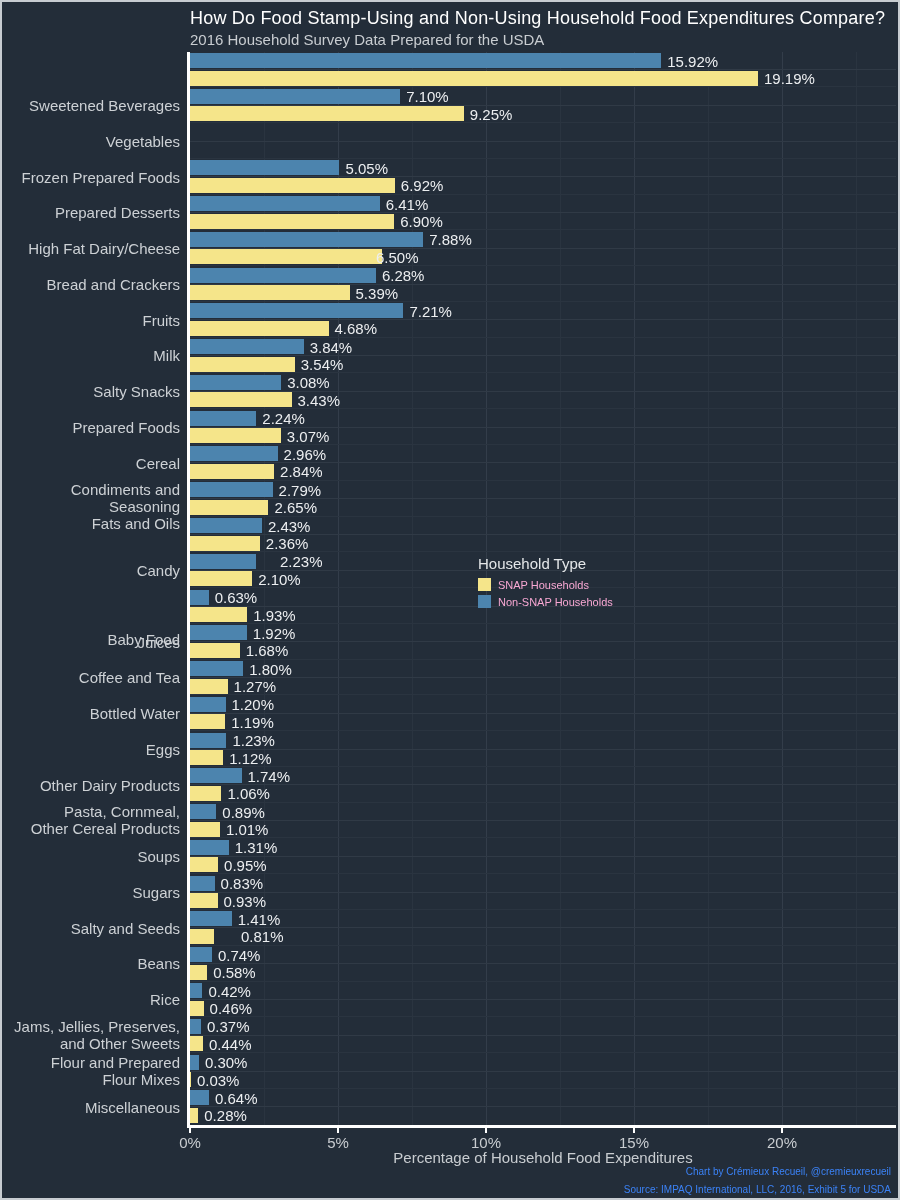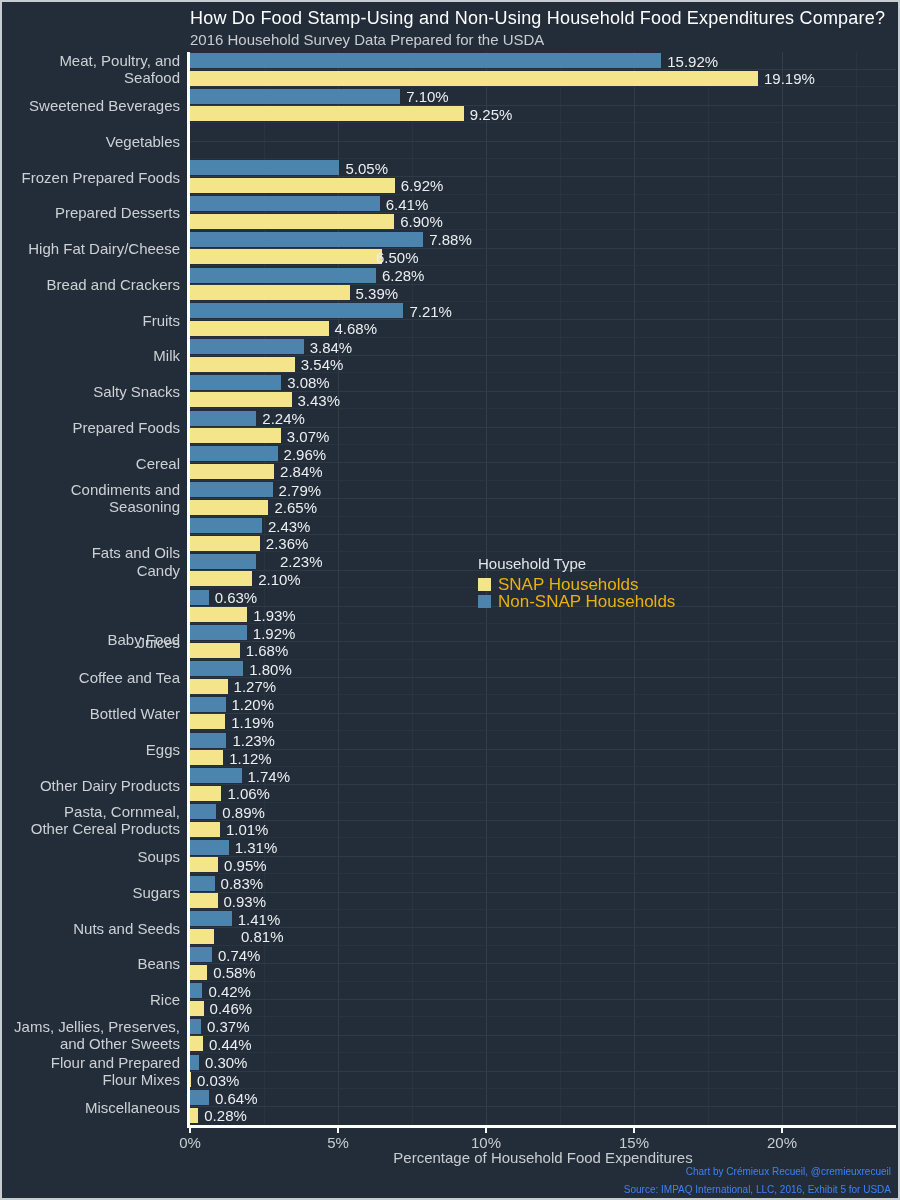--- a/index.html
+++ b/index.html
@@ -59,60 +59,59 @@
     text-align:center; font-size:15px; color:#c9cdd1;
   }
   .x-axis-title {
     position:absolute; left:188px; top:1147px; width:706px;
     text-align:center; font-size:15px; color:#c9cdd1;
   }
   #legend { position:absolute; left:476px; top:553px; }
   .legend-title { font-size:15px; color:#e4e7e9; margin-bottom:5px; }
   .legend-item { display:flex; align-items:center; margin-top:2px; height:15px; }
   .swatch { width:13px; height:13px; margin-right:7px; flex:0 0 13px; }
-  .legend-label { font-size:17px; color:#eab308; white-space:nowrap; }
+  .legend-label { font-size:11px; color:#f9a8d4; white-space:nowrap; }
   #footer {
     position:absolute; right:7px; top:1161px;
     text-align:right; font-size:10px; line-height:18px; color:#3b82f6;
   }
 </style>
 </head>
 <body>
 
 <div id="figure">
   <div class="title">How Do Food Stamp-Using and Non-Using Household Food Expenditures Compare?</div>
   <div class="subtitle">2016 Household Survey Data Prepared for the USDA</div>
 
   <div id="y-labels">
-      <div class="cat-label" style="top: 67.2px;">Meat, Poultry, and Seafood</div>
       <div class="cat-label" style="top: 102.97px;">Sweetened Beverages</div>
       <div class="cat-label" style="top: 138.74px;">Vegetables</div>
       <div class="cat-label" style="top: 174.51px;">Frozen Prepared Foods</div>
       <div class="cat-label" style="top: 210.28px;">Prepared Desserts</div>
       <div class="cat-label" style="top: 246.05px;">High Fat Dairy/Cheese</div>
       <div class="cat-label" style="top: 281.82px;">Bread and Crackers</div>
       <div class="cat-label" style="top: 317.59px;">Fruits</div>
       <div class="cat-label" style="top: 353.36px;">Milk</div>
       <div class="cat-label" style="top: 389.13px;">Salty Snacks</div>
       <div class="cat-label" style="top: 424.9px;">Prepared Foods</div>
       <div class="cat-label" style="top: 460.67px;">Cereal</div>
       <div class="cat-label" style="top: 496.44px;">Condiments and Seasoning</div>
-      <div class="cat-label" style="top: 550px;">Fats and Oils</div>
+      <div class="cat-label" style="top: 521px;">Fats and Oils</div>
       <div class="cat-label" style="top: 567.98px;">Candy</div>
       <div class="cat-label" style="top: 603.75px; margin-top: 33px;">Baby Food</div>
       <div class="cat-label" style="top: 639.52px;">Juices</div>
       <div class="cat-label" style="top: 675.29px;">Coffee and Tea</div>
       <div class="cat-label" style="top: 711.06px;">Bottled Water</div>
       <div class="cat-label" style="top: 746.83px;">Eggs</div>
       <div class="cat-label" style="top: 782.6px;">Other Dairy Products</div>
       <div class="cat-label" style="top: 818.37px;">Pasta, Cornmeal,
 Other Cereal Products</div>
       <div class="cat-label" style="top: 854.14px;">Soups</div>
       <div class="cat-label" style="top: 889.91px;">Sugars</div>
-      <div class="cat-label" style="top: 925.68px;">Nuts and Seeds</div>
+      <div class="cat-label" style="top: 925.68px;">Salty and Seeds</div>
       <div class="cat-label" style="top: 961.45px;">Beans</div>
       <div class="cat-label" style="top: 997.22px;">Rice</div>
       <div class="cat-label" style="top: 1068.76px;">Flour and Prepared
 Flour Mixes</div>
       <div class="cat-label" style="top: 1032.99px;">Jams, Jellies, Preserves,
 and Other Sweets</div>
       <div class="cat-label" style="top: 1104.53px;">Miscellaneous</div>
     </div>
   <div id="plot-area">
       <div class="vgrid minor" style="left: 74px;"></div>

